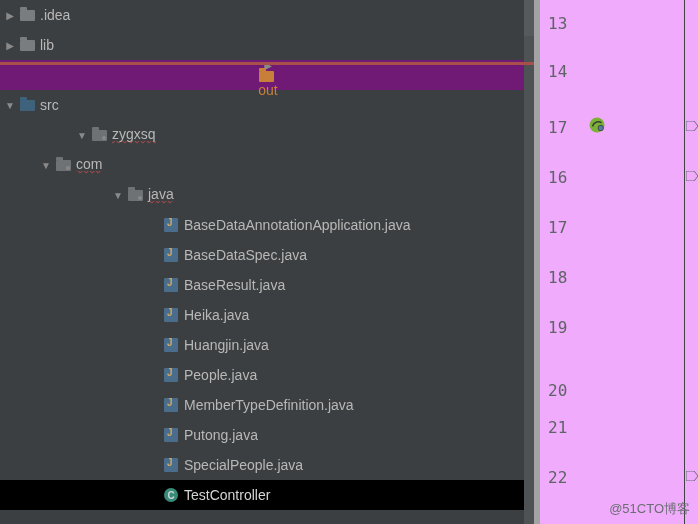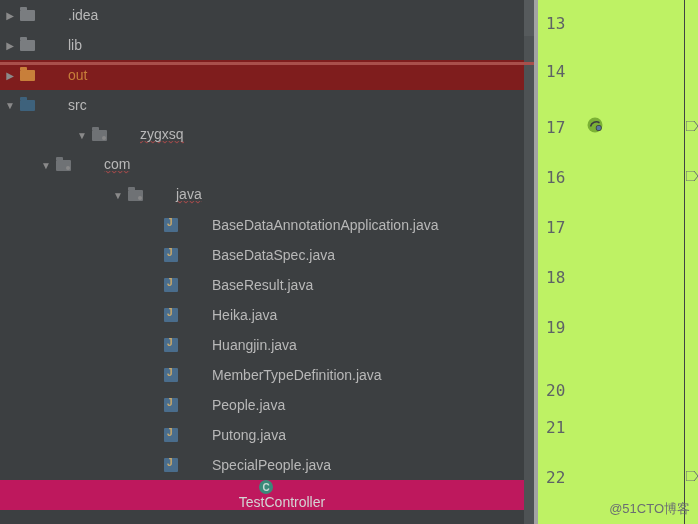--- a/index.html
+++ b/index.html
@@ -23,22 +23,22 @@
 .tree-scroll-thumb { width: 100%; height: 36px; background: #565a5c; }
 .tree-scroll-mark { width: 100%; height: 3px; background: #a94f4b; position: absolute; right: 0; top: 62px; }
 
 .row {
   height: 30px;
   display: flex;
   align-items: center;
   padding-left: 2px;
   white-space: nowrap;
 }
-.row.selected { background: #be185d; flex-direction: column; }
-.row.hover { background: #7f1d1d; }
+.row.selected { background: #000000; }
+.row.hover { background: #701a75; flex-direction: column; }
 .indent { display: inline-block; width: 18px; height: 1px; }
 .arrow {
   width: 16px; height: 16px;
   display: inline-flex; align-items: center; justify-content: center;
   color: #8a8a8a;
   font-size: 10px;
 }
 .arrow.right::before { content: "▶"; }
 .arrow.down::before { content: "▼"; }
 .arrow.none { visibility: hidden; }
@@ -75,37 +75,37 @@
 }
 .class-icon {
   width: 14px; height: 14px;
   background: #3a8a7a;
   border-radius: 50%;
   display: inline-flex; align-items: center; justify-content: center;
 }
 .class-icon::after {
   content: "C"; color: #c8d8d4; font-size: 10px; font-weight: bold;
 }
-.label { color: #b8b8b8; margin-left: 28px; }
+.label { color: #b8b8b8; }
 .label.orange { color: #c87f3a; }
 .label.sel { color: #d4d4d4; }
 .squiggle {
   background-image: linear-gradient(45deg, transparent 65%, #b84c4c 80%, transparent 90%),
                     linear-gradient(-45deg, transparent 65%, #b84c4c 80%, transparent 90%);
   background-size: 6px 3px;
   background-repeat: repeat-x;
   background-position: bottom;
   padding-bottom: 2px;
 }
 
 .gutter {
   flex: 1;
-  background: #bef264;
-  position: relative;
-  border-left: 4px solid #a3a3a3;
+  background: #f0abfc;
+  position: relative;
+  border-left: 6px solid #a3a3a3;
   text-align: right;
 }
 .gnum {
   position: absolute;
   left: 8px;
   color: #5e6366;
   font-family: Consolas, monospace;
   font-size: 16px;
 }
 .glogo {
@@ -276,36 +276,36 @@
           <span class="indent"></span>
           <span class="indent"></span>
           <span class="indent"></span>
           <span class="indent"></span>
           <span class="indent"></span>
           <span class="indent"></span>
           <span class="arrow none"></span>
           <span class="icon">
             <span class="java-icon"></span>
           </span>
+          <span class="label ">People.java</span>
+        </div>
+        <div class="row">
+          <span class="indent"></span>
+          <span class="indent"></span>
+          <span class="indent"></span>
+          <span class="indent"></span>
+          <span class="indent"></span>
+          <span class="indent"></span>
+          <span class="indent"></span>
+          <span class="indent"></span>
+          <span class="arrow none"></span>
+          <span class="icon">
+            <span class="java-icon"></span>
+          </span>
           <span class="label ">MemberTypeDefinition.java</span>
-        </div>
-        <div class="row">
-          <span class="indent"></span>
-          <span class="indent"></span>
-          <span class="indent"></span>
-          <span class="indent"></span>
-          <span class="indent"></span>
-          <span class="indent"></span>
-          <span class="indent"></span>
-          <span class="indent"></span>
-          <span class="arrow none"></span>
-          <span class="icon">
-            <span class="java-icon"></span>
-          </span>
-          <span class="label ">People.java</span>
         </div>
         <div class="row">
           <span class="indent"></span>
           <span class="indent"></span>
           <span class="indent"></span>
           <span class="indent"></span>
           <span class="indent"></span>
           <span class="indent"></span>
           <span class="indent"></span>
           <span class="indent"></span>

